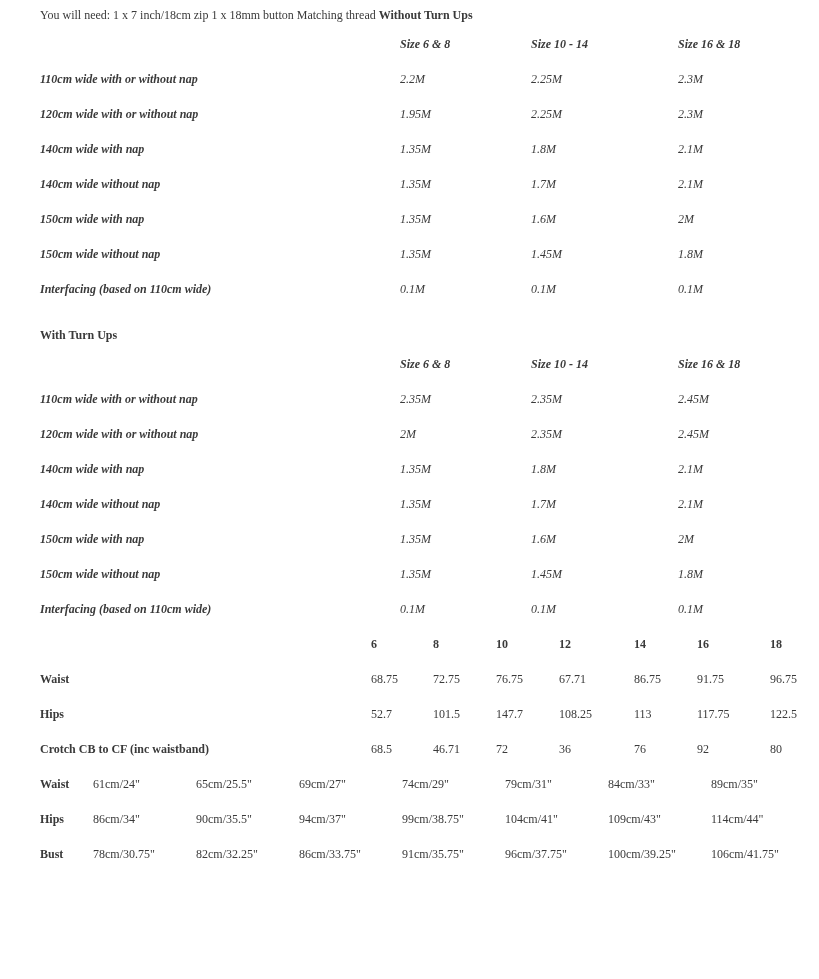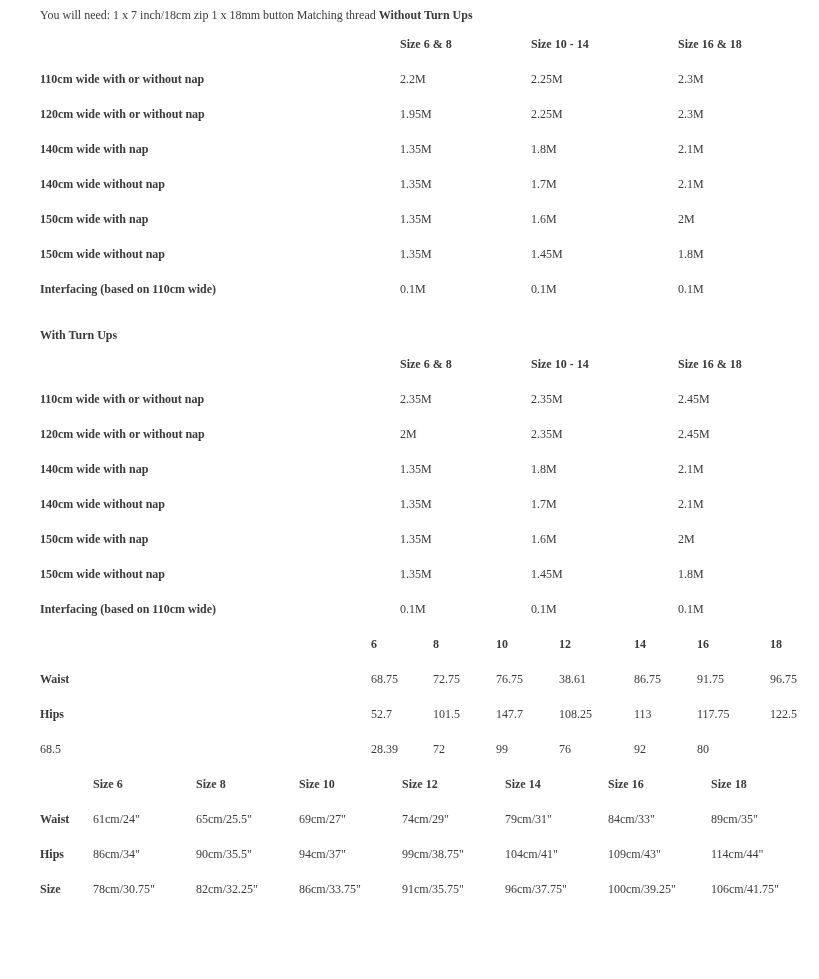--- a/index.html
+++ b/index.html
@@ -29,21 +29,21 @@
   }
   .tight { margin-bottom: 9px; }
   .sect  { margin-top: 26px; }
   .b     { font-weight: bold; }
   .trow {
     display: grid;
     line-height: 20px;
     margin-bottom: 15px;
     white-space: nowrap;
   }
-  .grid-fabric { grid-template-columns: 360px 131px 147px 1fr; }
+  .grid-fabric { grid-template-columns: 360px 131px 147px 1fr; font-style: italic; }
   .grid-meas   { grid-template-columns: 331px 62px 63px 63px 75px 63px 73px 1fr; }
   .grid-uk     { grid-template-columns: 53px 103px 103px 103px 103px 103px 103px 1fr; }
   .cell { overflow: visible; }
 </style>
 </head>
 <body>
 
 <div class="doc">
 
   <div class="line tight"><span>You will need: 1 x 7 inch/18cm zip 1 x 18mm button Matching thread</span> <span class="b">Without Turn Ups</span></div>
@@ -162,58 +162,49 @@
         <span class="cell b">12</span>
         <span class="cell b">14</span>
         <span class="cell b">16</span>
         <span class="cell b">18</span>
       </div>
       <div class="trow grid-meas">
         <span class="cell b">Waist</span>
         <span class="cell">68.75</span>
         <span class="cell">72.75</span>
         <span class="cell">76.75</span>
-        <span class="cell">38.61</span>
+        <span class="cell">67.71</span>
         <span class="cell">86.75</span>
         <span class="cell">91.75</span>
         <span class="cell">96.75</span>
       </div>
       <div class="trow grid-meas">
         <span class="cell b">Hips</span>
         <span class="cell">52.7</span>
         <span class="cell">101.5</span>
         <span class="cell">147.7</span>
         <span class="cell">108.25</span>
         <span class="cell">113</span>
         <span class="cell">117.75</span>
         <span class="cell">122.5</span>
       </div>
       <div class="trow grid-meas">
+        <span class="cell b">Crotch CB to CF (inc waistband)</span>
         <span class="cell">68.5</span>
-        <span class="cell">28.39</span>
+        <span class="cell">46.71</span>
         <span class="cell">72</span>
-        <span class="cell">99</span>
+        <span class="cell">36</span>
         <span class="cell">76</span>
         <span class="cell">92</span>
         <span class="cell">80</span>
       </div>
     </div>
 
 
   <div>
-      <div class="trow grid-uk">
-        <span class="cell"></span>
-        <span class="cell b">Size 6</span>
-        <span class="cell b">Size 8</span>
-        <span class="cell b">Size 10</span>
-        <span class="cell b">Size 12</span>
-        <span class="cell b">Size 14</span>
-        <span class="cell b">Size 16</span>
-        <span class="cell b">Size 18</span>
-      </div>
       <div class="trow grid-uk">
         <span class="cell b">Waist</span>
         <span class="cell">61cm/24"</span>
         <span class="cell">65cm/25.5"</span>
         <span class="cell">69cm/27"</span>
         <span class="cell">74cm/29"</span>
         <span class="cell">79cm/31"</span>
         <span class="cell">84cm/33"</span>
         <span class="cell">89cm/35"</span>
       </div>
@@ -221,21 +212,21 @@
         <span class="cell b">Hips</span>
         <span class="cell">86cm/34"</span>
         <span class="cell">90cm/35.5"</span>
         <span class="cell">94cm/37"</span>
         <span class="cell">99cm/38.75"</span>
         <span class="cell">104cm/41"</span>
         <span class="cell">109cm/43"</span>
         <span class="cell">114cm/44"</span>
       </div>
       <div class="trow grid-uk">
-        <span class="cell b">Size</span>
+        <span class="cell b">Bust</span>
         <span class="cell">78cm/30.75"</span>
         <span class="cell">82cm/32.25"</span>
         <span class="cell">86cm/33.75"</span>
         <span class="cell">91cm/35.75"</span>
         <span class="cell">96cm/37.75"</span>
         <span class="cell">100cm/39.25"</span>
         <span class="cell">106cm/41.75"</span>
       </div>
     </div>
 

